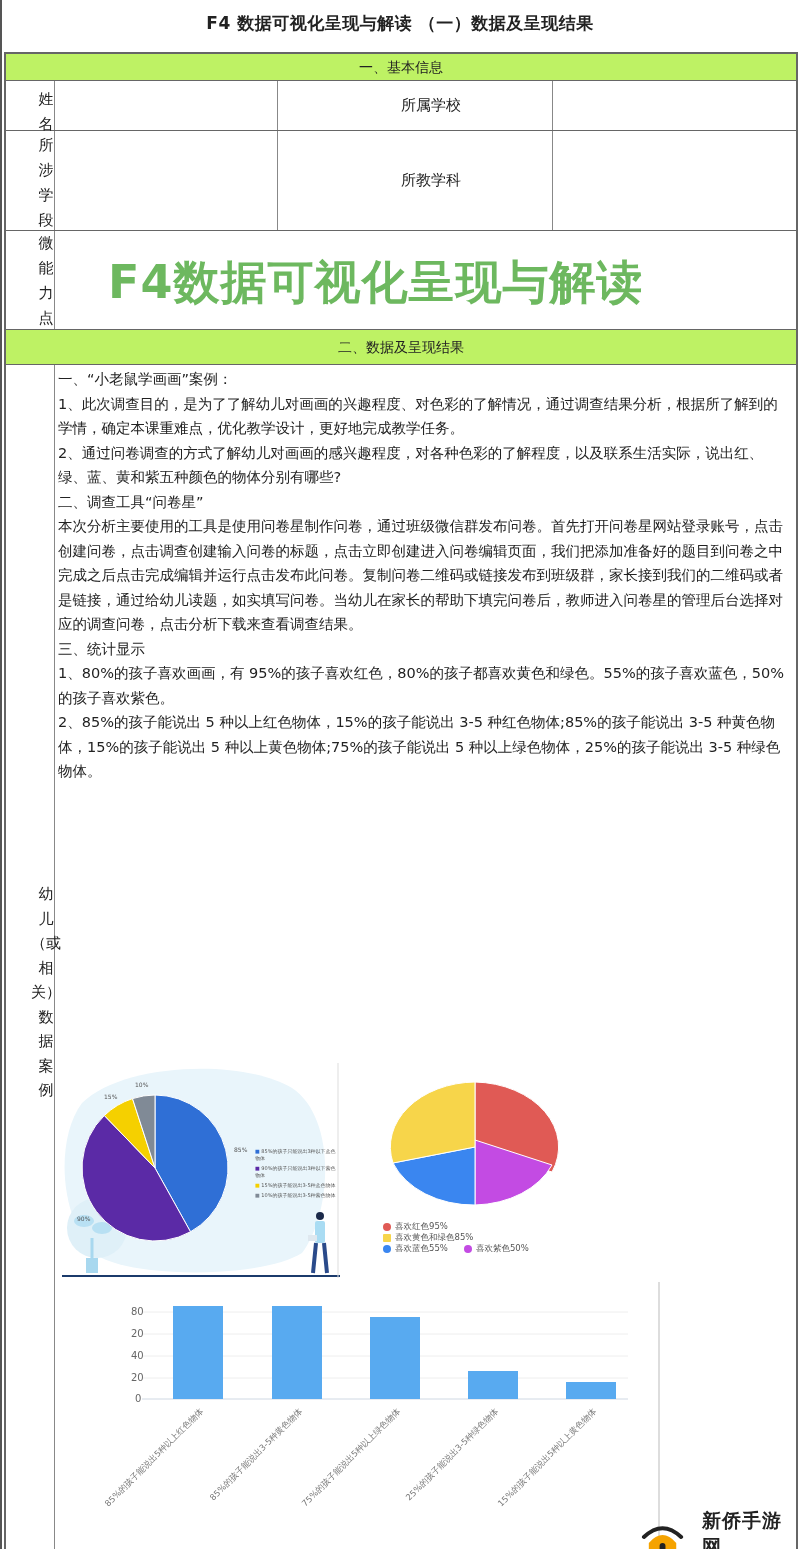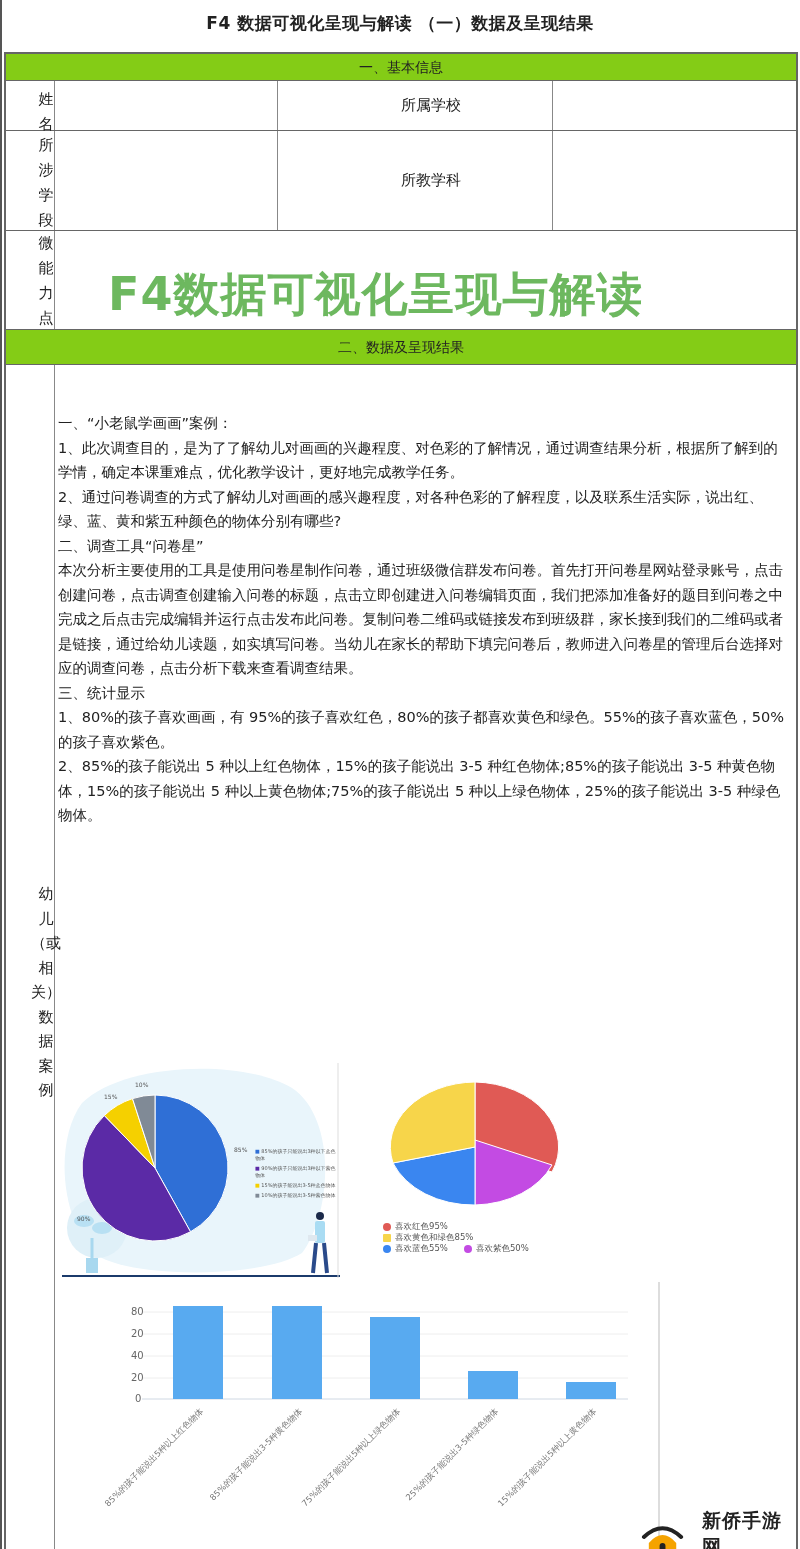--- a/index.html
+++ b/index.html
@@ -1,27 +1,27 @@
 <!DOCTYPE html>
 <html><head>
 <meta charset="utf-8">
 <style>
   html,body{margin:0;padding:0;background:#fff;}
   body{width:800px;height:1549px;position:relative;overflow:hidden;font-family:"DejaVu Sans","Liberation Sans",sans-serif;color:#222;}
   .page-left-line{position:absolute;left:0;top:0;width:2px;height:1549px;background:#555;}
   .doc-title{position:absolute;left:0;top:12px;width:800px;text-align:center;font-size:17px;font-weight:bold;color:#222;letter-spacing:0.5px;}
   .tbl{position:absolute;left:4px;top:52px;width:794px;height:1497px;border:2px solid #666;border-bottom:none;box-sizing:border-box;}
   .row{position:absolute;left:0;width:790px;box-sizing:border-box;border-bottom:1px solid #666;}
-  .section-head{background:#84cc16;text-align:center;font-size:14px;color:#222;}
+  .section-head{background:#bef264;text-align:center;font-size:14px;color:#222;}
   .cell{position:absolute;top:0;bottom:0;box-sizing:border-box;border-right:1px solid #888;padding-left:32px;}
   .lbl{font-size:15px;color:#222;text-align:center;line-height:25px;}
   .vlabel{display:flex;flex-direction:column;align-items:center;}
   .center-text{display:flex;align-items:center;justify-content:center;font-size:15px;}
-  .watermark{position:absolute;left:108px;top:264px;font-size:46px;font-weight:900;color:#6db85f;letter-spacing:1px;font-family:"DejaVu Sans",sans-serif;}
-  .body-text{position:absolute;left:58px;top:367px;width:734px;font-size:14.5px;line-height:24.5px;color:#222;margin-top:44px;}
+  .watermark{position:absolute;left:108px;top:252px;font-size:46px;font-weight:900;color:#6db85f;letter-spacing:1px;font-family:"DejaVu Sans",sans-serif;}
+  .body-text{position:absolute;left:58px;top:367px;width:734px;font-size:14.5px;line-height:24.5px;color:#222;}
   .body-text p{margin:0;}
   .fig{position:absolute;}
   .legend-item{display:flex;align-items:center;font-size:8.5px;color:#555;line-height:11px;}
   .dot{display:inline-block;width:8px;height:8px;border-radius:50%;margin-right:4px;}
   .small-legend{font-size:5px;color:#555;line-height:7px;}
   .logo{position:absolute;left:640px;top:1508px;display:flex;align-items:center;}
 </style>
 </head>
 <body>
 

